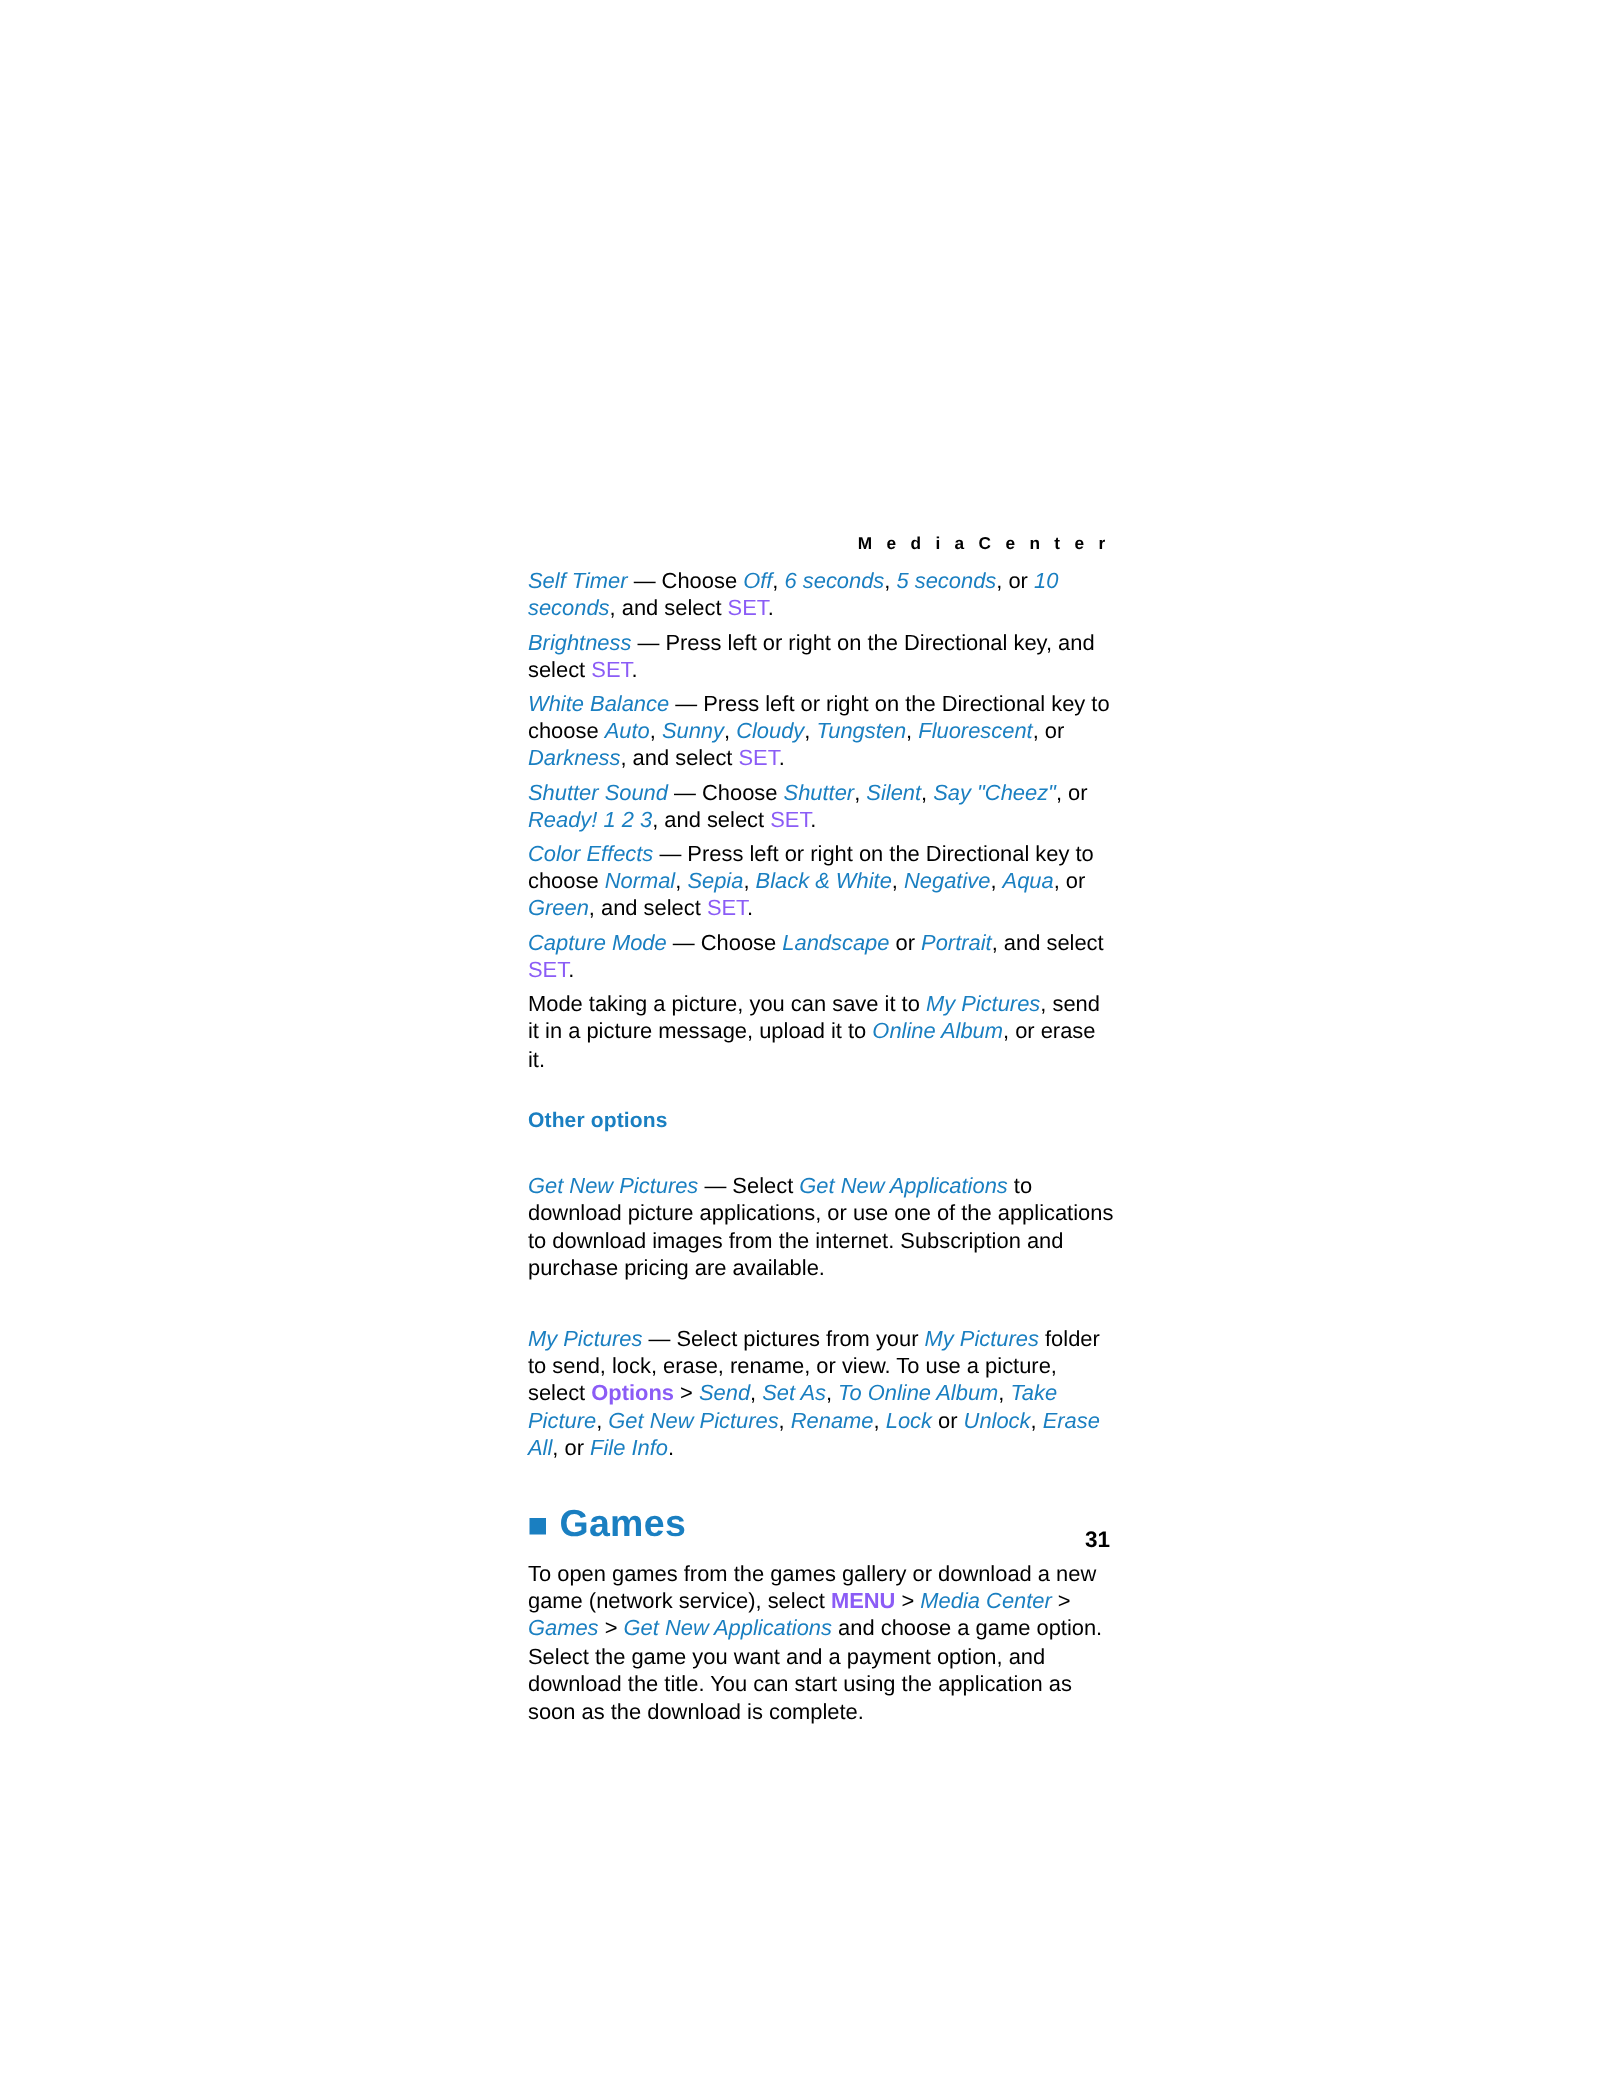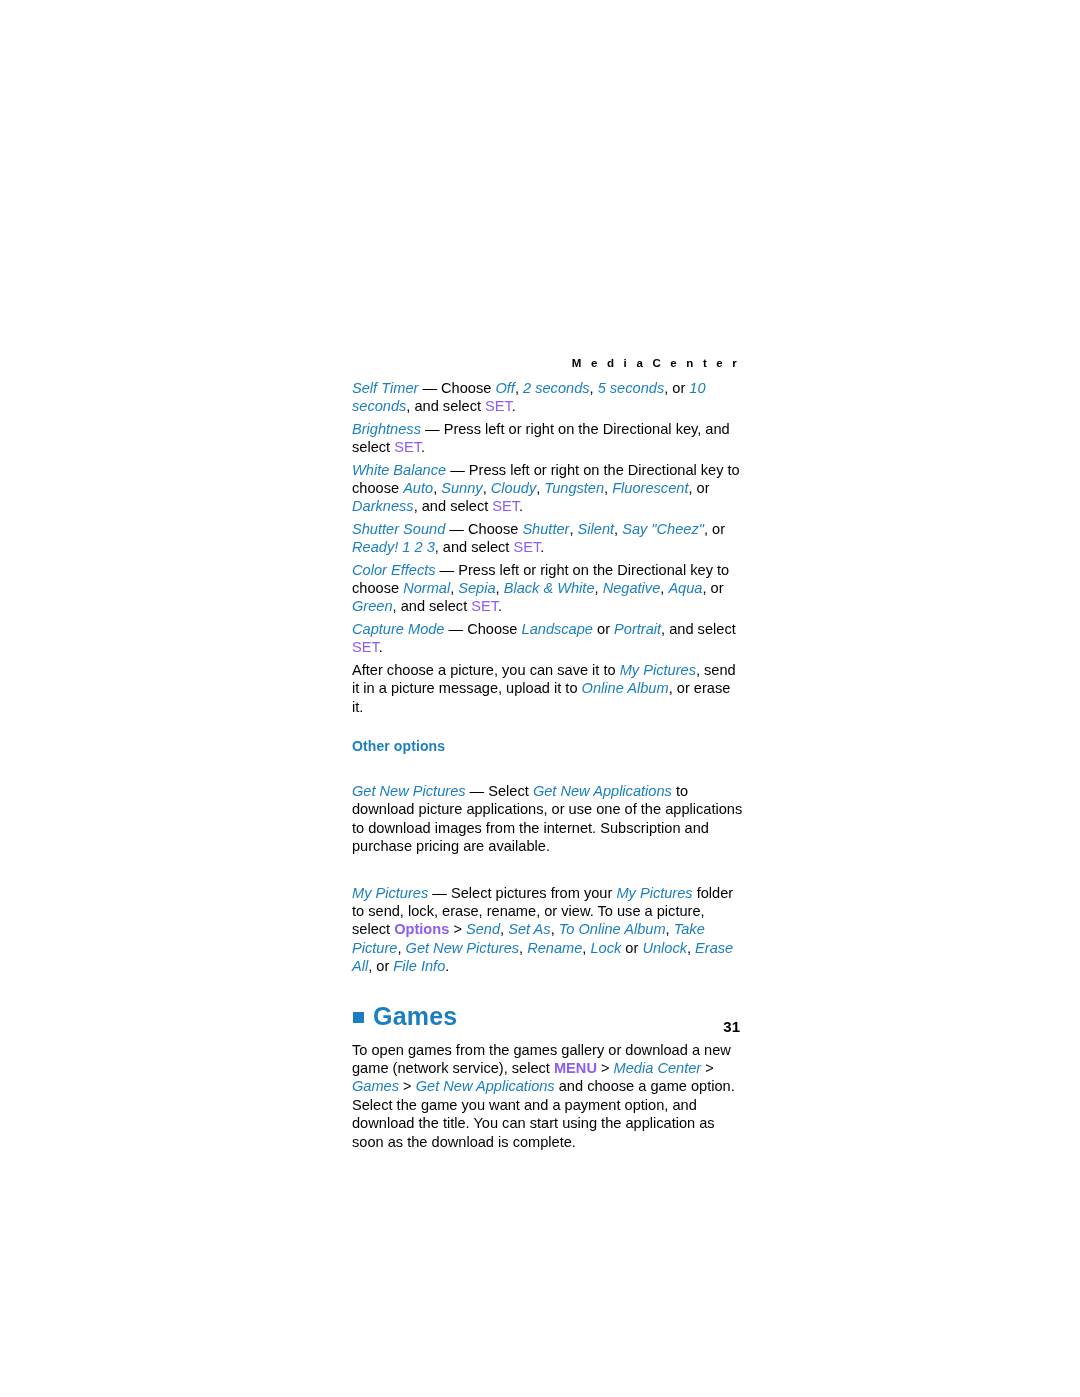--- a/index.html
+++ b/index.html
@@ -100,33 +100,33 @@
 </style>
 </head>
 <body>
 
 <div class="page">
 
   <div class="header">M e d i a   C e n t e r</div>
 
   <div class="content">
 
-    <p><span class="blue-i">Self Timer</span><span> — Choose </span><span class="blue-i">Off</span><span>, </span><span class="blue-i">2 seconds</span><span>, </span><span class="blue-i">5 seconds</span><span>, or </span><span class="blue-i">10 seconds</span><span>, and select </span><span class="blue">SET</span><span>.</span></p>
+    <p><span class="blue-i">Self Timer</span><span> — Choose </span><span class="blue-i">Off</span><span>, </span><span class="blue-i">6 seconds</span><span>, </span><span class="blue-i">5 seconds</span><span>, or </span><span class="blue-i">10 seconds</span><span>, and select </span><span class="blue">SET</span><span>.</span></p>
 
     <p><span class="blue-i">Brightness</span><span> — Press left or right on the Directional key, and select </span><span class="blue">SET</span><span>.</span></p>
 
     <p><span class="blue-i">White Balance</span><span> — Press left or right on the Directional key to choose </span><span class="blue-i">Auto</span><span>, </span><span class="blue-i">Sunny</span><span>, </span><span class="blue-i">Cloudy</span><span>, </span><span class="blue-i">Tungsten</span><span>, </span><span class="blue-i">Fluorescent</span><span>, or </span><span class="blue-i">Darkness</span><span>, and select </span><span class="blue">SET</span><span>.</span></p>
 
     <p><span class="blue-i">Shutter Sound</span><span> — Choose </span><span class="blue-i">Shutter</span><span>, </span><span class="blue-i">Silent</span><span>, </span><span class="blue-i">Say "Cheez"</span><span>, or </span><span class="blue-i">Ready! 1 2 3</span><span>, and select </span><span class="blue">SET</span><span>.</span></p>
 
     <p><span class="blue-i">Color Effects</span><span> — Press left or right on the Directional key to choose </span><span class="blue-i">Normal</span><span>, </span><span class="blue-i">Sepia</span><span>, </span><span class="blue-i">Black &amp; White</span><span>, </span><span class="blue-i">Negative</span><span>, </span><span class="blue-i">Aqua</span><span>, or </span><span class="blue-i">Green</span><span>, and select </span><span class="blue">SET</span><span>.</span></p>
 
     <p><span class="blue-i">Capture Mode</span><span> — Choose </span><span class="blue-i">Landscape</span><span> or </span><span class="blue-i">Portrait</span><span>, and select </span><span class="blue">SET</span><span>.</span></p>
 
-    <p><span>After choose a picture, you can save it to </span><span class="blue-i">My Pictures</span><span>, send it in a picture message, upload it to </span><span class="blue-i">Online Album</span><span>, or erase it.</span></p>
+    <p><span>Mode taking a picture, you can save it to </span><span class="blue-i">My Pictures</span><span>, send it in a picture message, upload it to </span><span class="blue-i">Online Album</span><span>, or erase it.</span></p>
 
     <h2 class="other-options">Other options</h2>
 
     <p class="spacer-para"><span class="blue-i">Get New Pictures</span><span> — Select </span><span class="blue-i">Get New Applications</span><span> to download picture applications, or use one of the applications to download images from the internet. Subscription and purchase pricing are available.</span></p>
 
     <p class="spacer-para"><span class="blue-i">My Pictures</span><span> — Select pictures from your </span><span class="blue-i">My Pictures</span><span> folder to send, lock, erase, rename, or view. To use a picture, select </span><span class="blue bold">Options</span><span> &gt; </span><span class="blue-i">Send</span><span>, </span><span class="blue-i">Set As</span><span>, </span><span class="blue-i">To Online Album</span><span>, </span><span class="blue-i">Take Picture</span><span>, </span><span class="blue-i">Get New Pictures</span><span>, </span><span class="blue-i">Rename</span><span>, </span><span class="blue-i">Lock</span><span> or </span><span class="blue-i">Unlock</span><span>, </span><span class="blue-i">Erase All</span><span>, or </span><span class="blue-i">File Info</span><span>.</span></p>
 
 
     <div class="games-head">
       <span class="games-square"></span>

